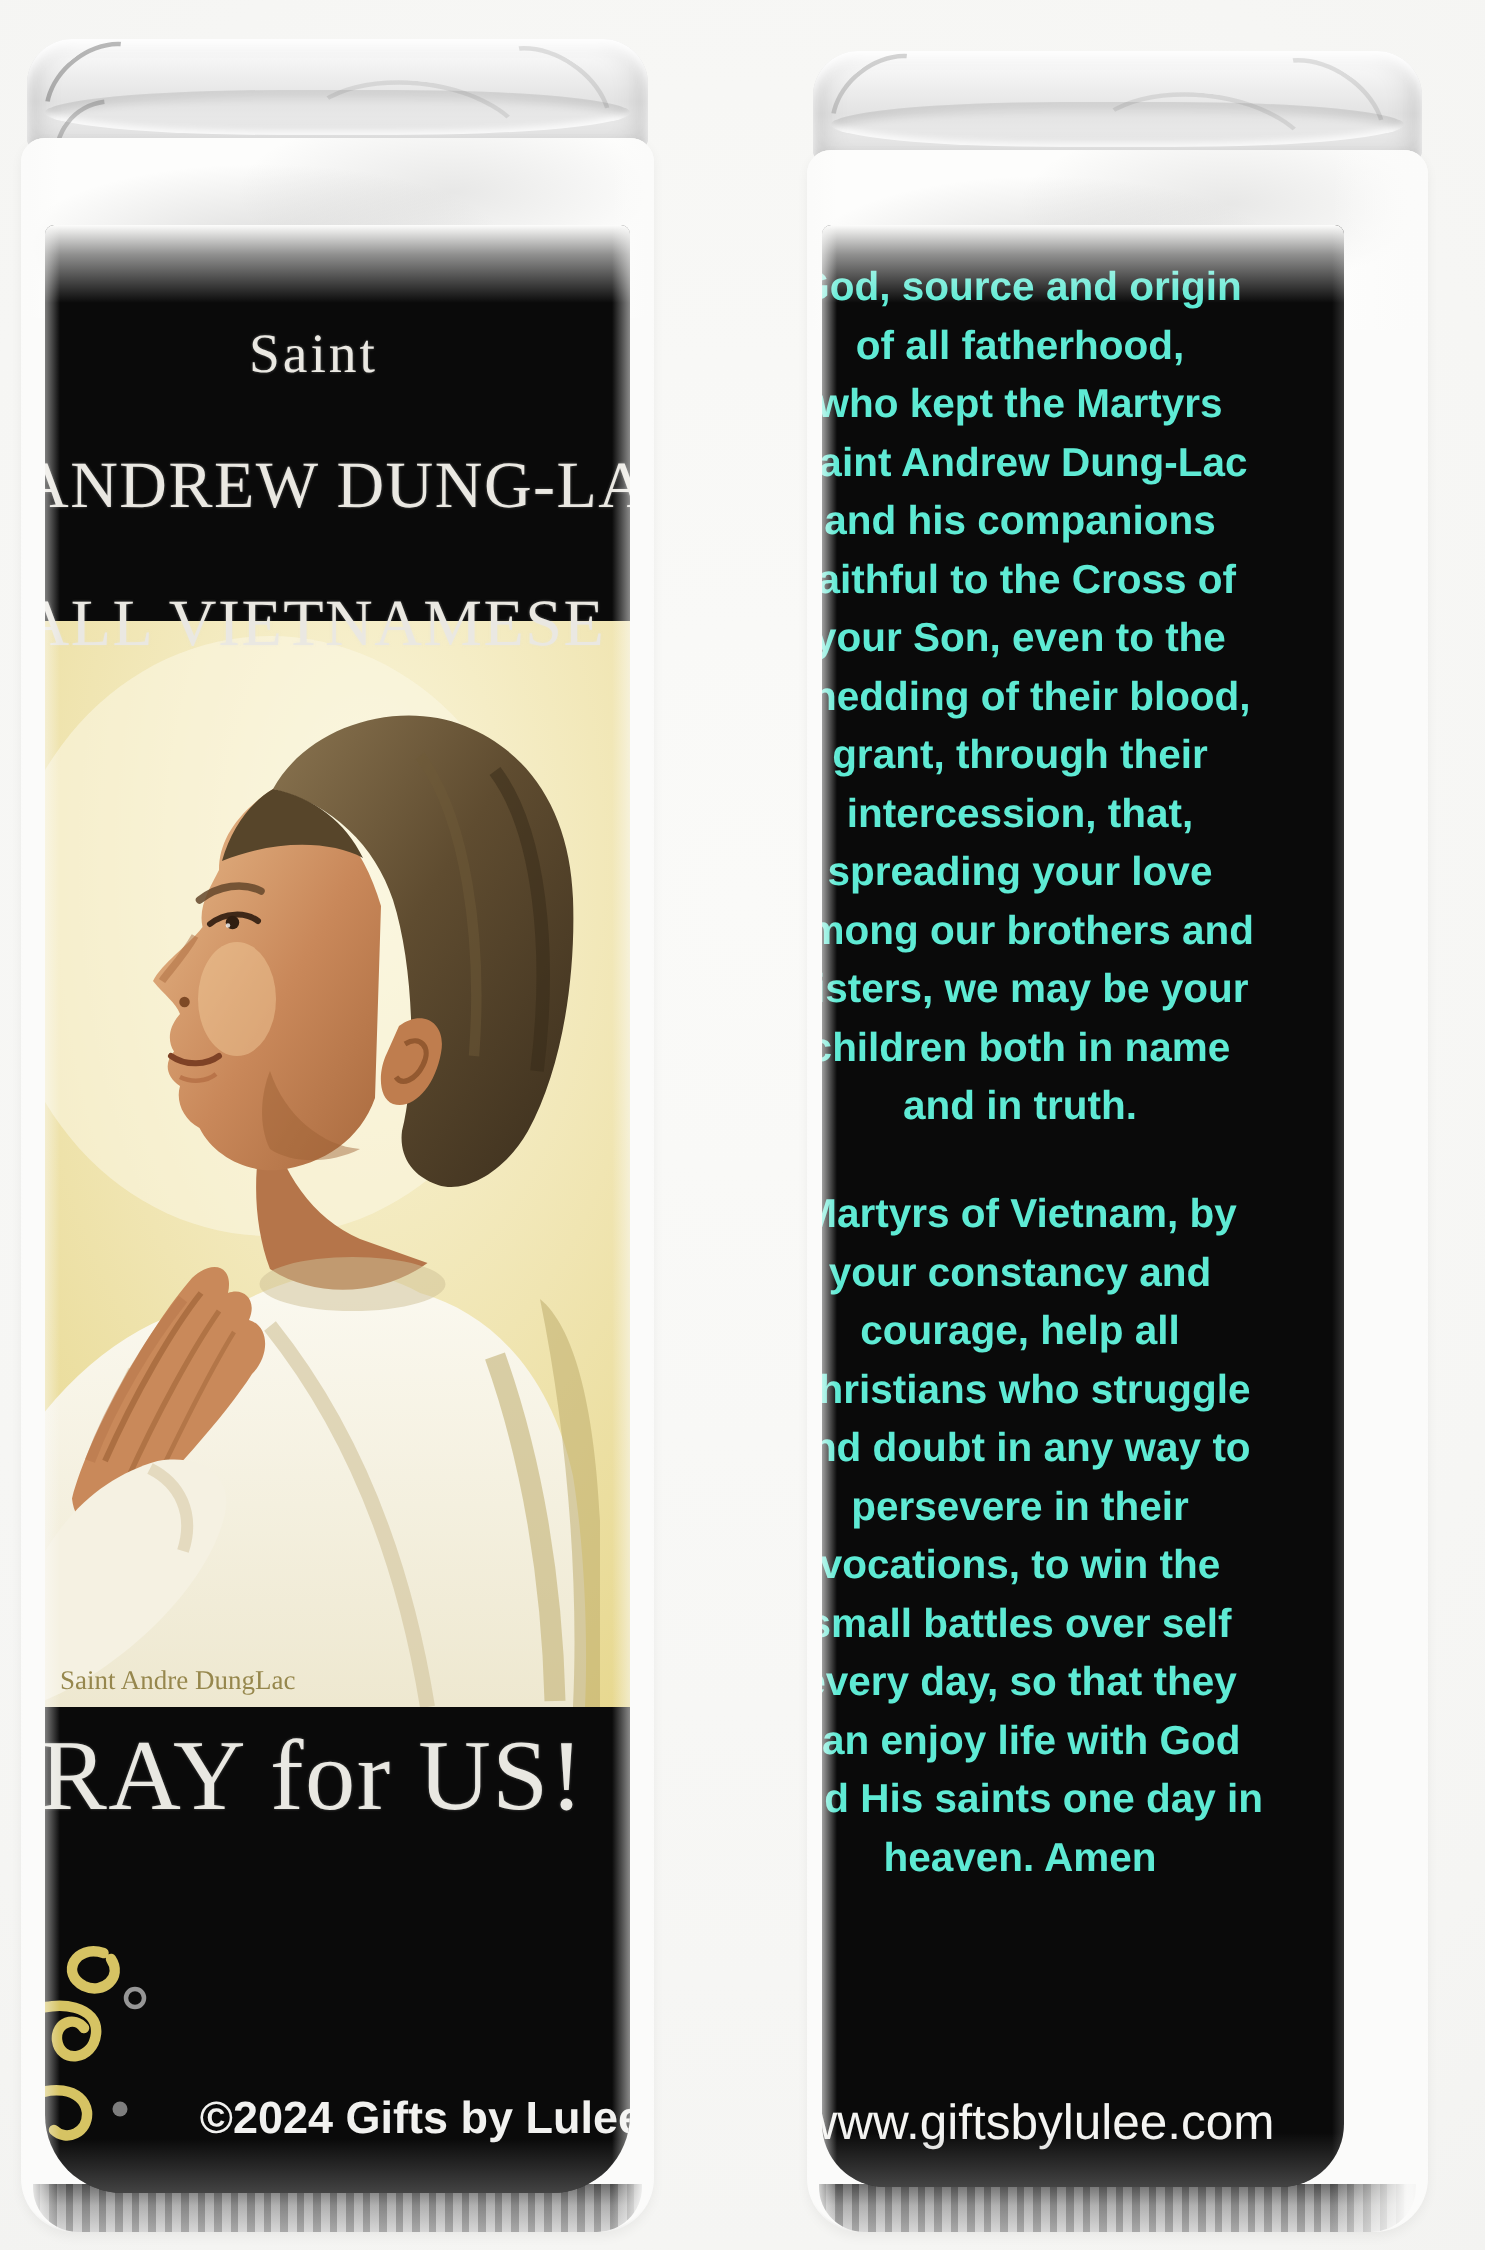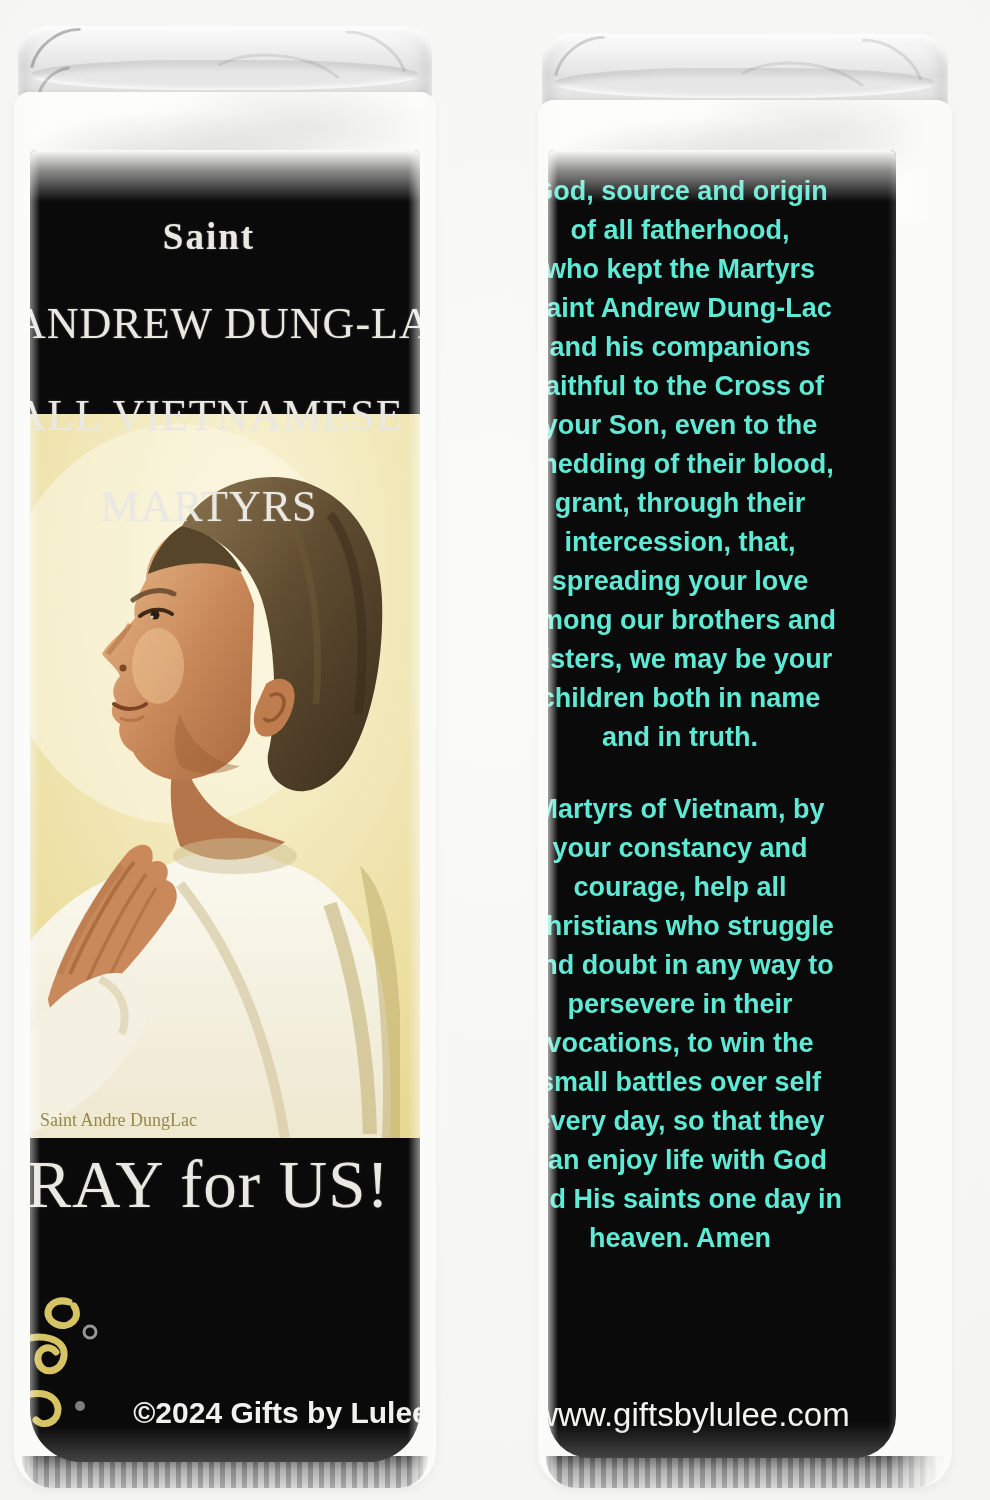--- a/index.html
+++ b/index.html
@@ -73,21 +73,21 @@
   .hl-right{right:0;background:linear-gradient(270deg, rgba(251,251,250,0.97) 22%, rgba(251,251,250,0) 100%);}
   #candle-left  .hl-left{width:26px;}
   #candle-left  .hl-right{width:28px;}
   #candle-right .hl-left{width:20px;}
   #candle-right .hl-right{width:64px;}
 
   
   .titles{position:absolute;top:28px;left:-16px;width:100%;text-align:center;
     font-family:"Liberation Serif", serif;color:#eae8e2;white-space:pre;z-index:3;
     text-shadow:0 0 2px rgba(230,230,225,0.35);}
-  .title-1{font-size:37px;line-height:46px;letter-spacing:2px;font-weight:bold;}
+  .title-1{font-size:37px;line-height:46px;letter-spacing:2px;}
   .title-2{font-size:44px;line-height:56px;letter-spacing:1px;}
   .title-3{font-size:44px;line-height:55px;letter-spacing:1px;}
   .title-4{font-size:44px;line-height:55px;letter-spacing:1px;}
   .portrait{position:absolute;top:264px;left:0;width:100%;height:724px;z-index:2;}
   .portrait svg{display:block;width:100%;height:100%;}
   .pray{
     position:absolute;top:996px;left:-58px;width:calc(100% + 44px);text-align:center;
     font-family:"Liberation Serif", serif;font-size:67px;letter-spacing:1px;
     color:#e9e8e2;white-space:nowrap;z-index:3;text-shadow:0 0 2px rgba(230,230,225,0.3);
   }
@@ -126,21 +126,20 @@
       <div class="wax"></div>
       <div class="base">
         <div class="ribs"></div>
       </div>
       <div class="label">
         <div class="fade-top"></div>
         <div class="titles">
           <div class="title-1">Saint</div>
           <div class="title-2">ANDREW DUNG-LAC</div>
           <div class="title-3">ALL VIETNAMESE</div>
-          <div class="title-4">MARTYRS</div>
         </div>
 
         <div class="portrait">
           <svg viewBox="0 0 390 724" preserveAspectRatio="none" aria-hidden="true">
             <defs>
               <radialGradient id="pbg" cx="55%" cy="22%" r="90%">
                 <stop offset="0%" stop-color="#faf5da"></stop>
                 <stop offset="55%" stop-color="#f0e5b2"></stop>
                 <stop offset="100%" stop-color="#e7d88f"></stop>
               </radialGradient>

